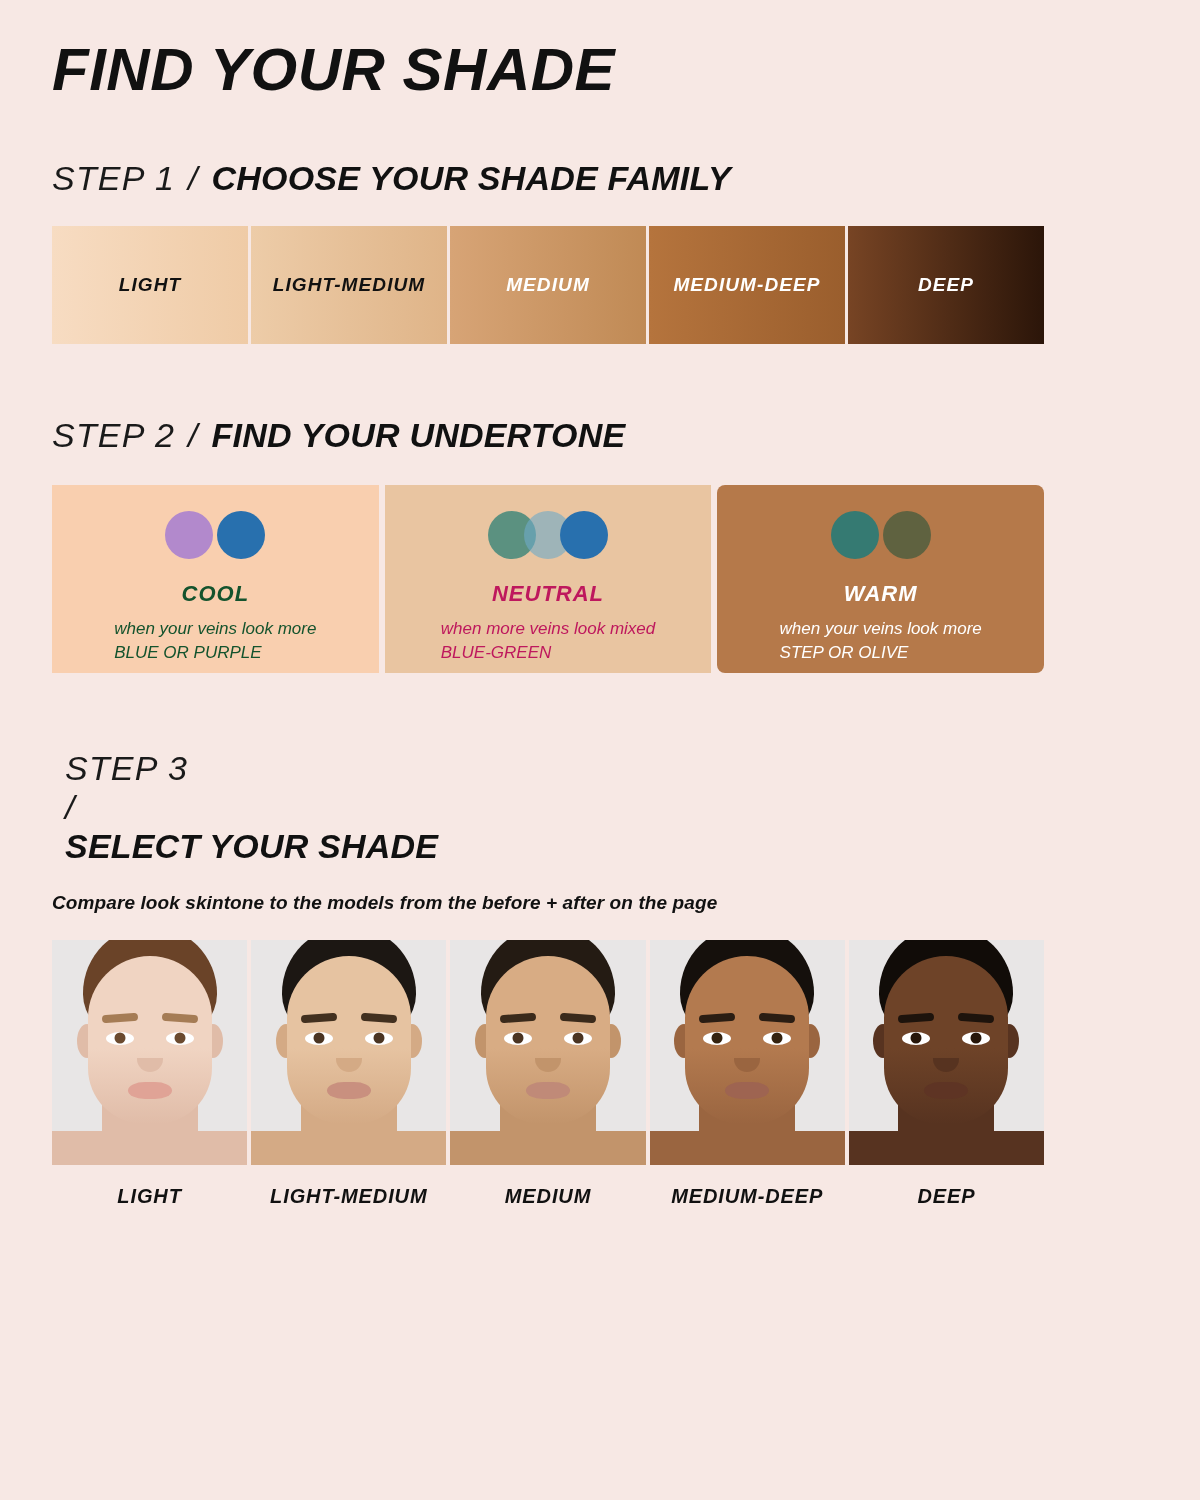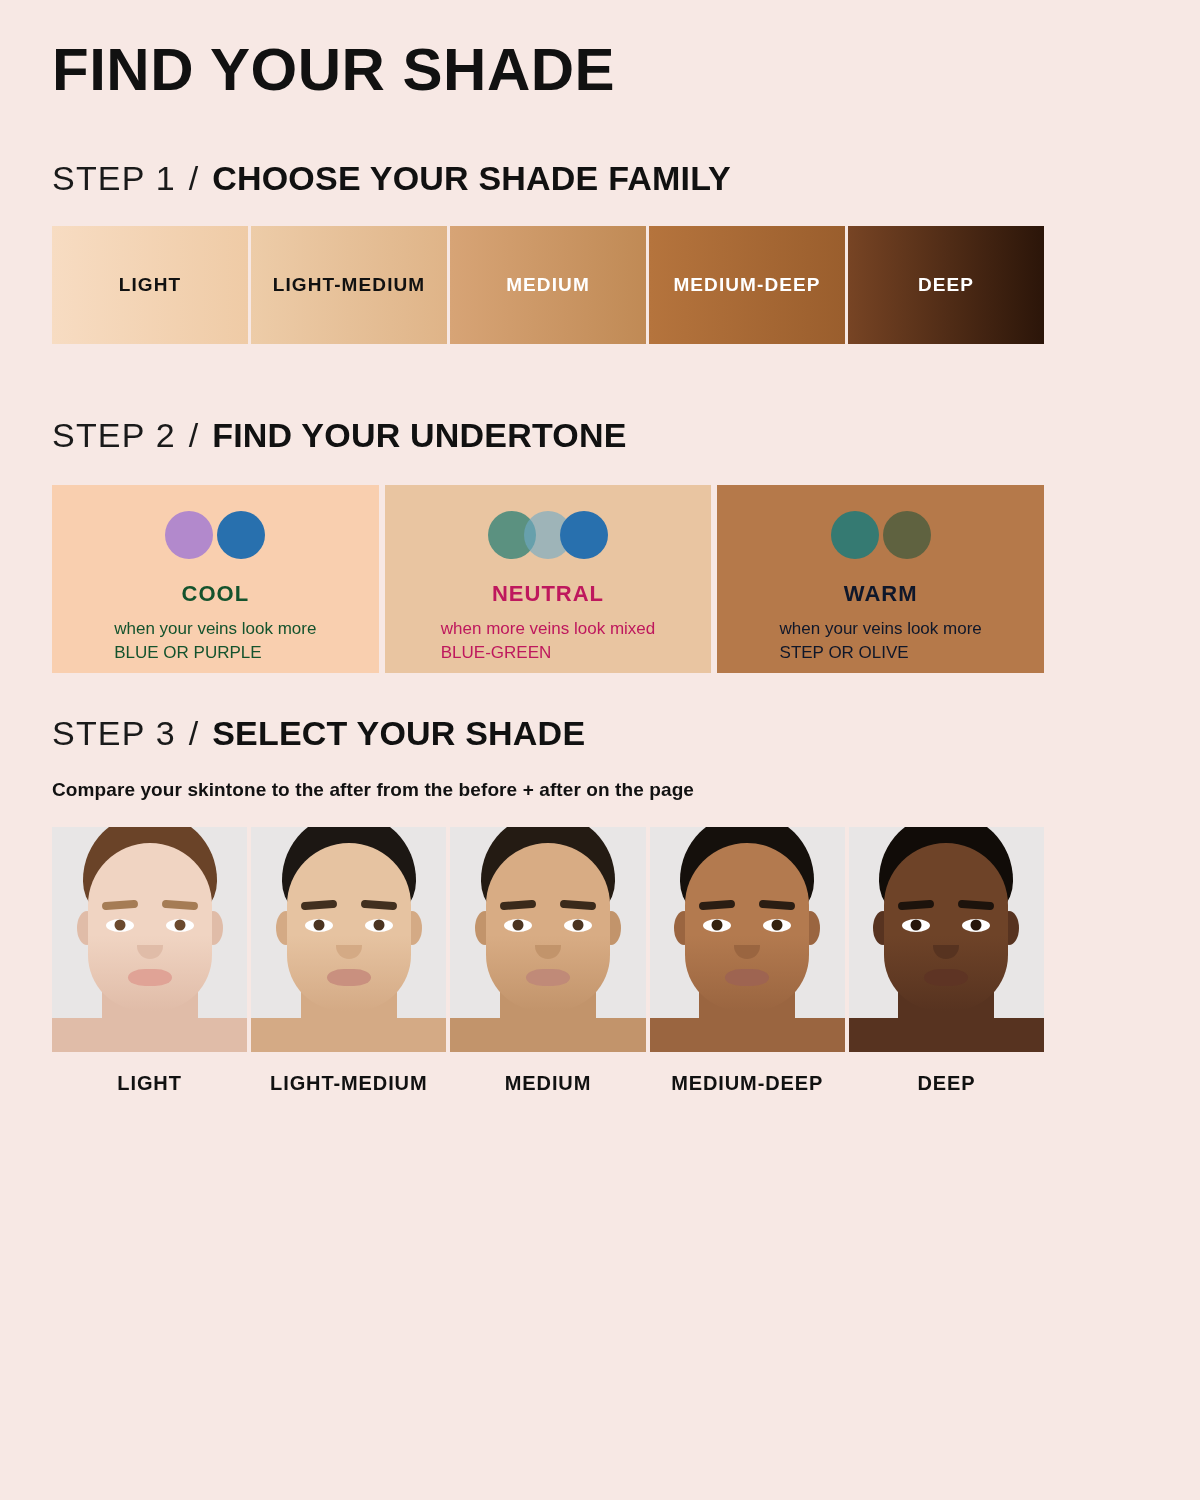--- a/index.html
+++ b/index.html
@@ -15,20 +15,21 @@
     -webkit-font-smoothing: antialiased;
     overflow: hidden;
   }
 
   .page {
     position: relative;
     width: 1096px;
     height: 1500px;
     box-sizing: border-box;
     padding: 0 52px;
+    font-style: italic;
   }
 
   
   .main-title {
     font-size: 60px;
     font-weight: 700;
     letter-spacing: 0.5px;
     color: #111111;
     margin: 0;
     padding-top: 38px;
@@ -56,21 +57,21 @@
   }
   .step-title {
     font-size: 34px;
     font-weight: 700;
     color: #111111;
     letter-spacing: 0.2px;
   }
 
   #step1-heading { padding-top: 56px; }
   #step2-heading { padding-top: 72px; }
-  #step3-heading { padding-top: 41px; }
+  #step3-heading { padding-top: 76px; flex-direction: column; }
 
   
   .shade-bar {
     display: flex;
     gap: 3px;
     margin-top: 28px;
     height: 118px;
   }
   .shade-swatch {
     flex: 1 1 0;
@@ -326,40 +327,40 @@
           <span class="dot d1" style="background: rgb(91, 145, 128);"></span>
           <span class="dot d2" style="background: rgb(111, 169, 198);"></span>
           <span class="dot d3" style="background: rgb(40, 112, 174);"></span>
         </div>
         <div class="undertone-name">NEUTRAL</div>
         <div class="undertone-desc">
           <span class="strong-line">when more veins look mixed</span>
           <span class="strong-line">BLUE-GREEN</span>
         </div>
       </div>
-      <div class="undertone-card" style="background: rgb(181, 121, 74); color: #0f172a;">
+      <div class="undertone-card" style="background: rgb(181, 121, 74); color: #ffffff; border-radius: 8px;">
         <div class="dots two">
           <span class="dot" style="background: rgb(53, 122, 114);"></span>
           <span class="dot" style="background: rgb(95, 98, 64);"></span>
         </div>
         <div class="undertone-name">WARM</div>
         <div class="undertone-desc">
           <span class="strong-line">when your veins look more</span>
           <span class="strong-line">STEP OR OLIVE</span>
         </div>
       </div>
     </div>
 
   <div class="step-heading" id="step3-heading">
     <span class="step-label">STEP 3</span>
     <span class="step-slash">/</span>
     <span class="step-title">SELECT YOUR SHADE</span>
   </div>
 
-  <div class="compare-note">Compare your skintone to the after from the before + after on the page</div>
+  <div class="compare-note">Compare look skintone to the models from the before + after on the page</div>
 
   <div class="models-row" id="models-row">
       <div class="model-cell" style="background: rgb(232, 230, 230);">
         <div class="face">
           <div class="hair" style="background: rgb(106, 67, 40);"></div>
           <div class="shoulders" style="background: rgb(224, 188, 168);"></div>
           <div class="neck" style="background: rgb(224, 188, 168);"></div>
           <div class="ear left" style="background: rgb(224, 188, 168);"></div>
           <div class="ear right" style="background: rgb(224, 188, 168);"></div>
           <div class="head" style="background: linear-gradient(rgb(240, 212, 194) 55%, rgb(224, 188, 168));"></div>

